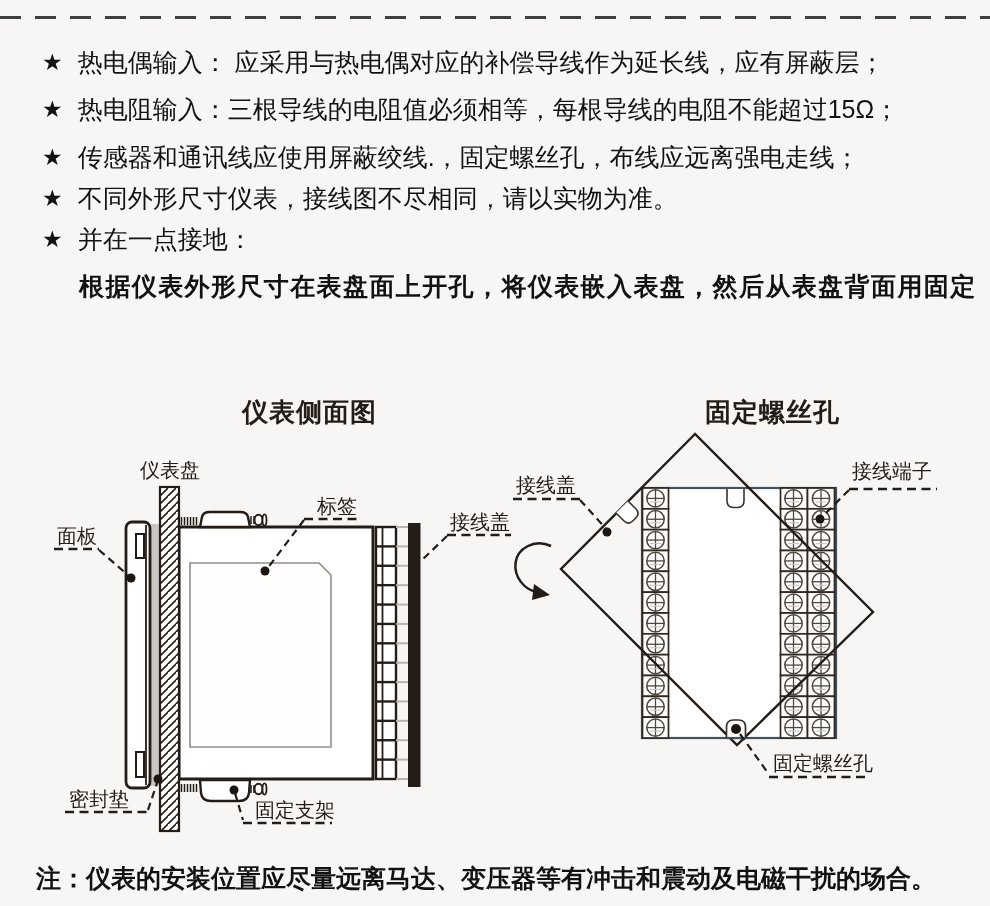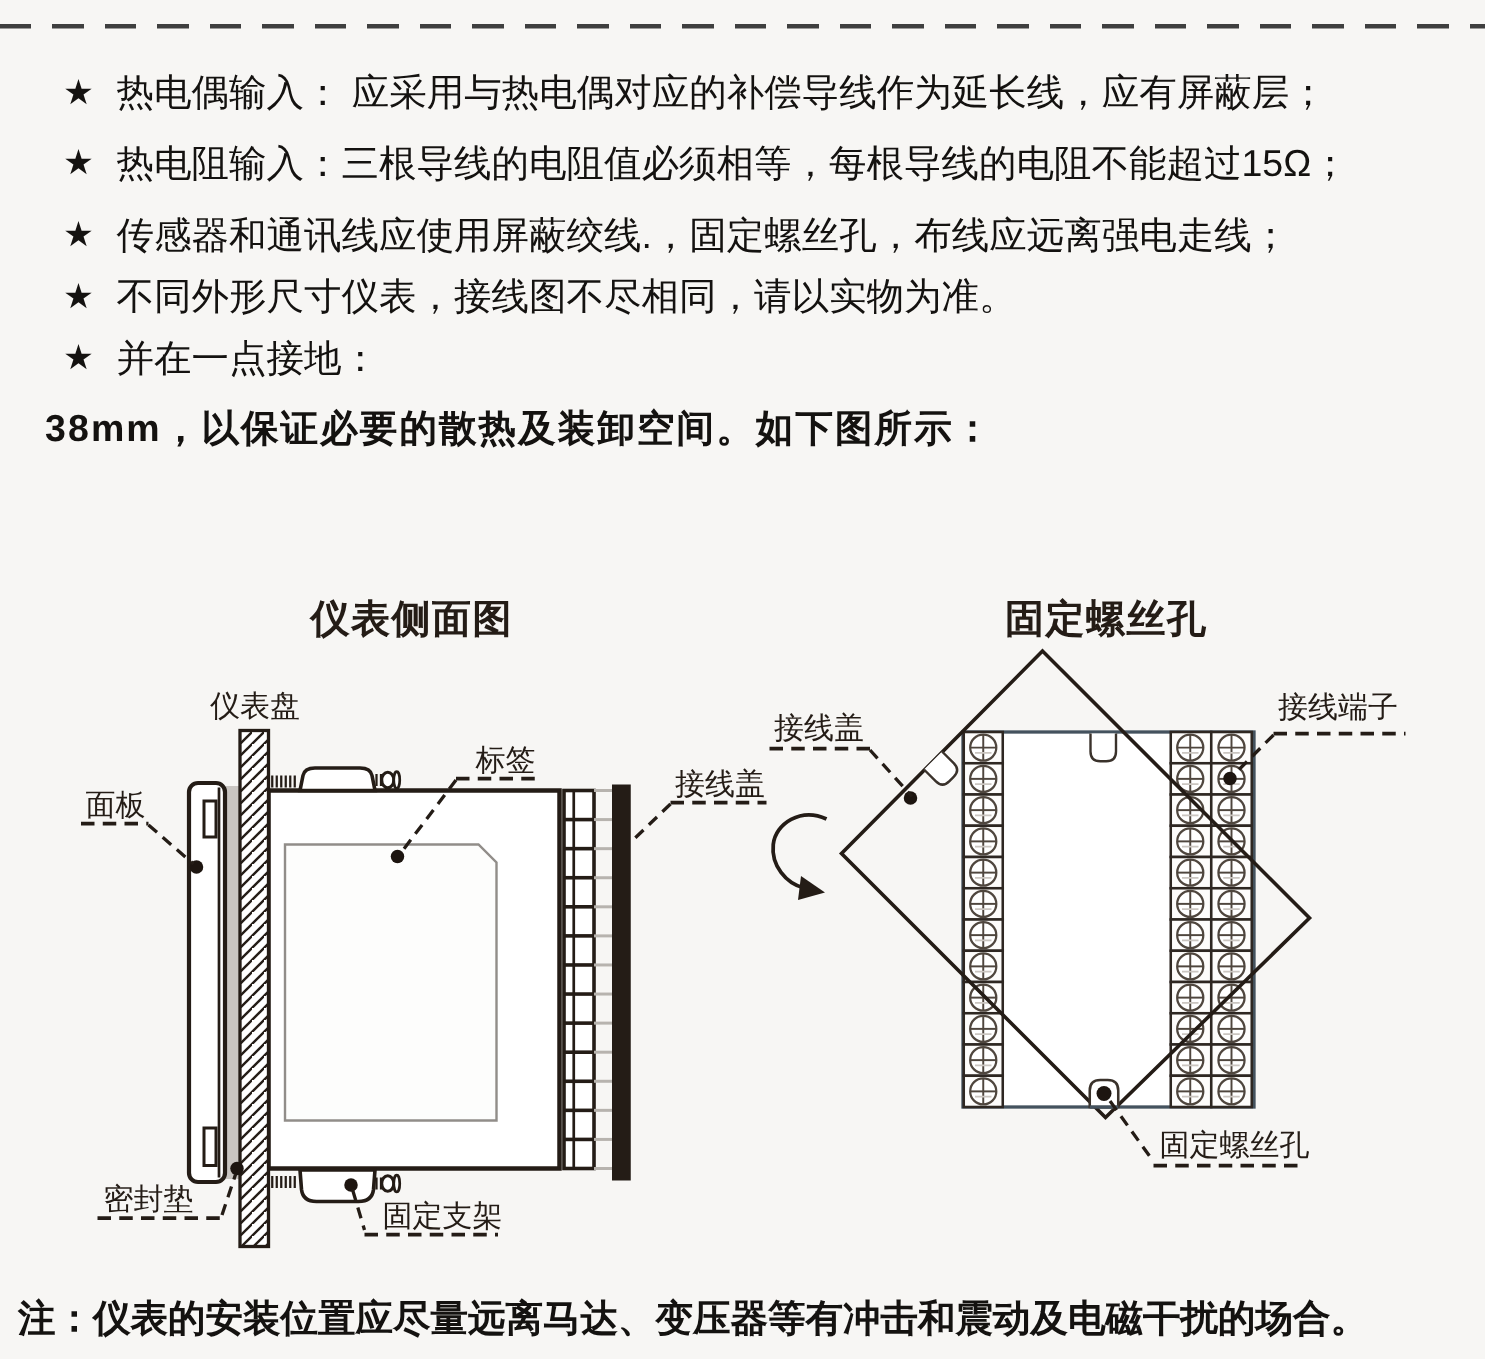--- a/index.html
+++ b/index.html
@@ -13,23 +13,23 @@
     position:absolute;left:0;top:16px;width:990px;height:3px;
     background:repeating-linear-gradient(90deg,#3f3f3f 0 21px,transparent 21px 35px);
   }
   .bullet-row{position:absolute;left:42px;white-space:nowrap;font-weight:400;font-size:25px;line-height:25px;}
   .bullet-row .star{display:inline-block;font-size:23px;margin-right:15px;transform:translateY(-1px);}
   .para{position:absolute;left:30px;width:945px;font-weight:700;font-size:25px;line-height:30px;letter-spacing:1.4px;}
   .para .pline{white-space:nowrap;}
   .para .pline.first{padding-left:49px;}
   .fig-title{
     position:absolute;top:395px;font-family:"Liberation Serif","DejaVu Serif",serif;
-    font-weight:700;font-size:26px;letter-spacing:1px;color:#241c16;white-space:nowrap;
+    font-weight:700;font-size:26px;letter-spacing:1px;color:#241c16;white-space:nowrap;margin-left:35px;
   }
-  .note{position:absolute;left:12px;top:862px;font-weight:700;font-size:25px;white-space:nowrap;}
+  .note{position:absolute;left:36px;top:862px;font-weight:700;font-size:25px;white-space:nowrap;}
   svg{position:absolute;}
   svg text{font-family:"Liberation Sans","DejaVu Sans",sans-serif;font-size:20px;font-weight:500;fill:#241c16;}
   .ul{stroke:#241c16;stroke-width:2.5;stroke-dasharray:9 5.5;fill:none;}
   .ld{stroke:#241c16;stroke-width:2.2;stroke-dasharray:7.5 5;fill:none;}
   .dot{fill:#1d1510;stroke:none;}
 </style>
 </head>
 <body>
 
 <div class="top-dash"></div>
@@ -44,21 +44,21 @@
   <span class="star">★</span><span>传感器和通讯线应使用屏蔽绞线.，固定螺丝孔，布线应远离强电走线；</span>
 </div>
 <div class="bullet-row" style="top:186px">
   <span class="star">★</span><span>不同外形尺寸仪表，接线图不尽相同，请以实物为准。</span>
 </div>
 <div class="bullet-row" style="top:227px">
   <span class="star">★</span><span>并在一点接地：</span>
 </div>
 
 <div class="para" style="top:271px">
-  <div class="pline">38mm，以保证必要的散热及装卸空间。如下图所示：</div>
+  <div class="pline first">根据仪表外形尺寸在表盘面上开孔，将仪表嵌入表盘，然后从表盘背面用固定</div>
 </div>
 
 <div class="fig-title" style="left:207px">仪表侧面图</div>
 <div class="fig-title" style="left:670px">固定螺丝孔</div>
 
 <svg style="left:0;top:440px" width="520" height="400" viewBox="0 440 520 400">
   <defs>
     <pattern id="hatch" width="8" height="8" patternUnits="userSpaceOnUse">
       <rect width="8" height="8" fill="#ffffff"></rect>
       <path d="M-1,9 L9,-1" stroke="#241c16" stroke-width="1.6"></path>

